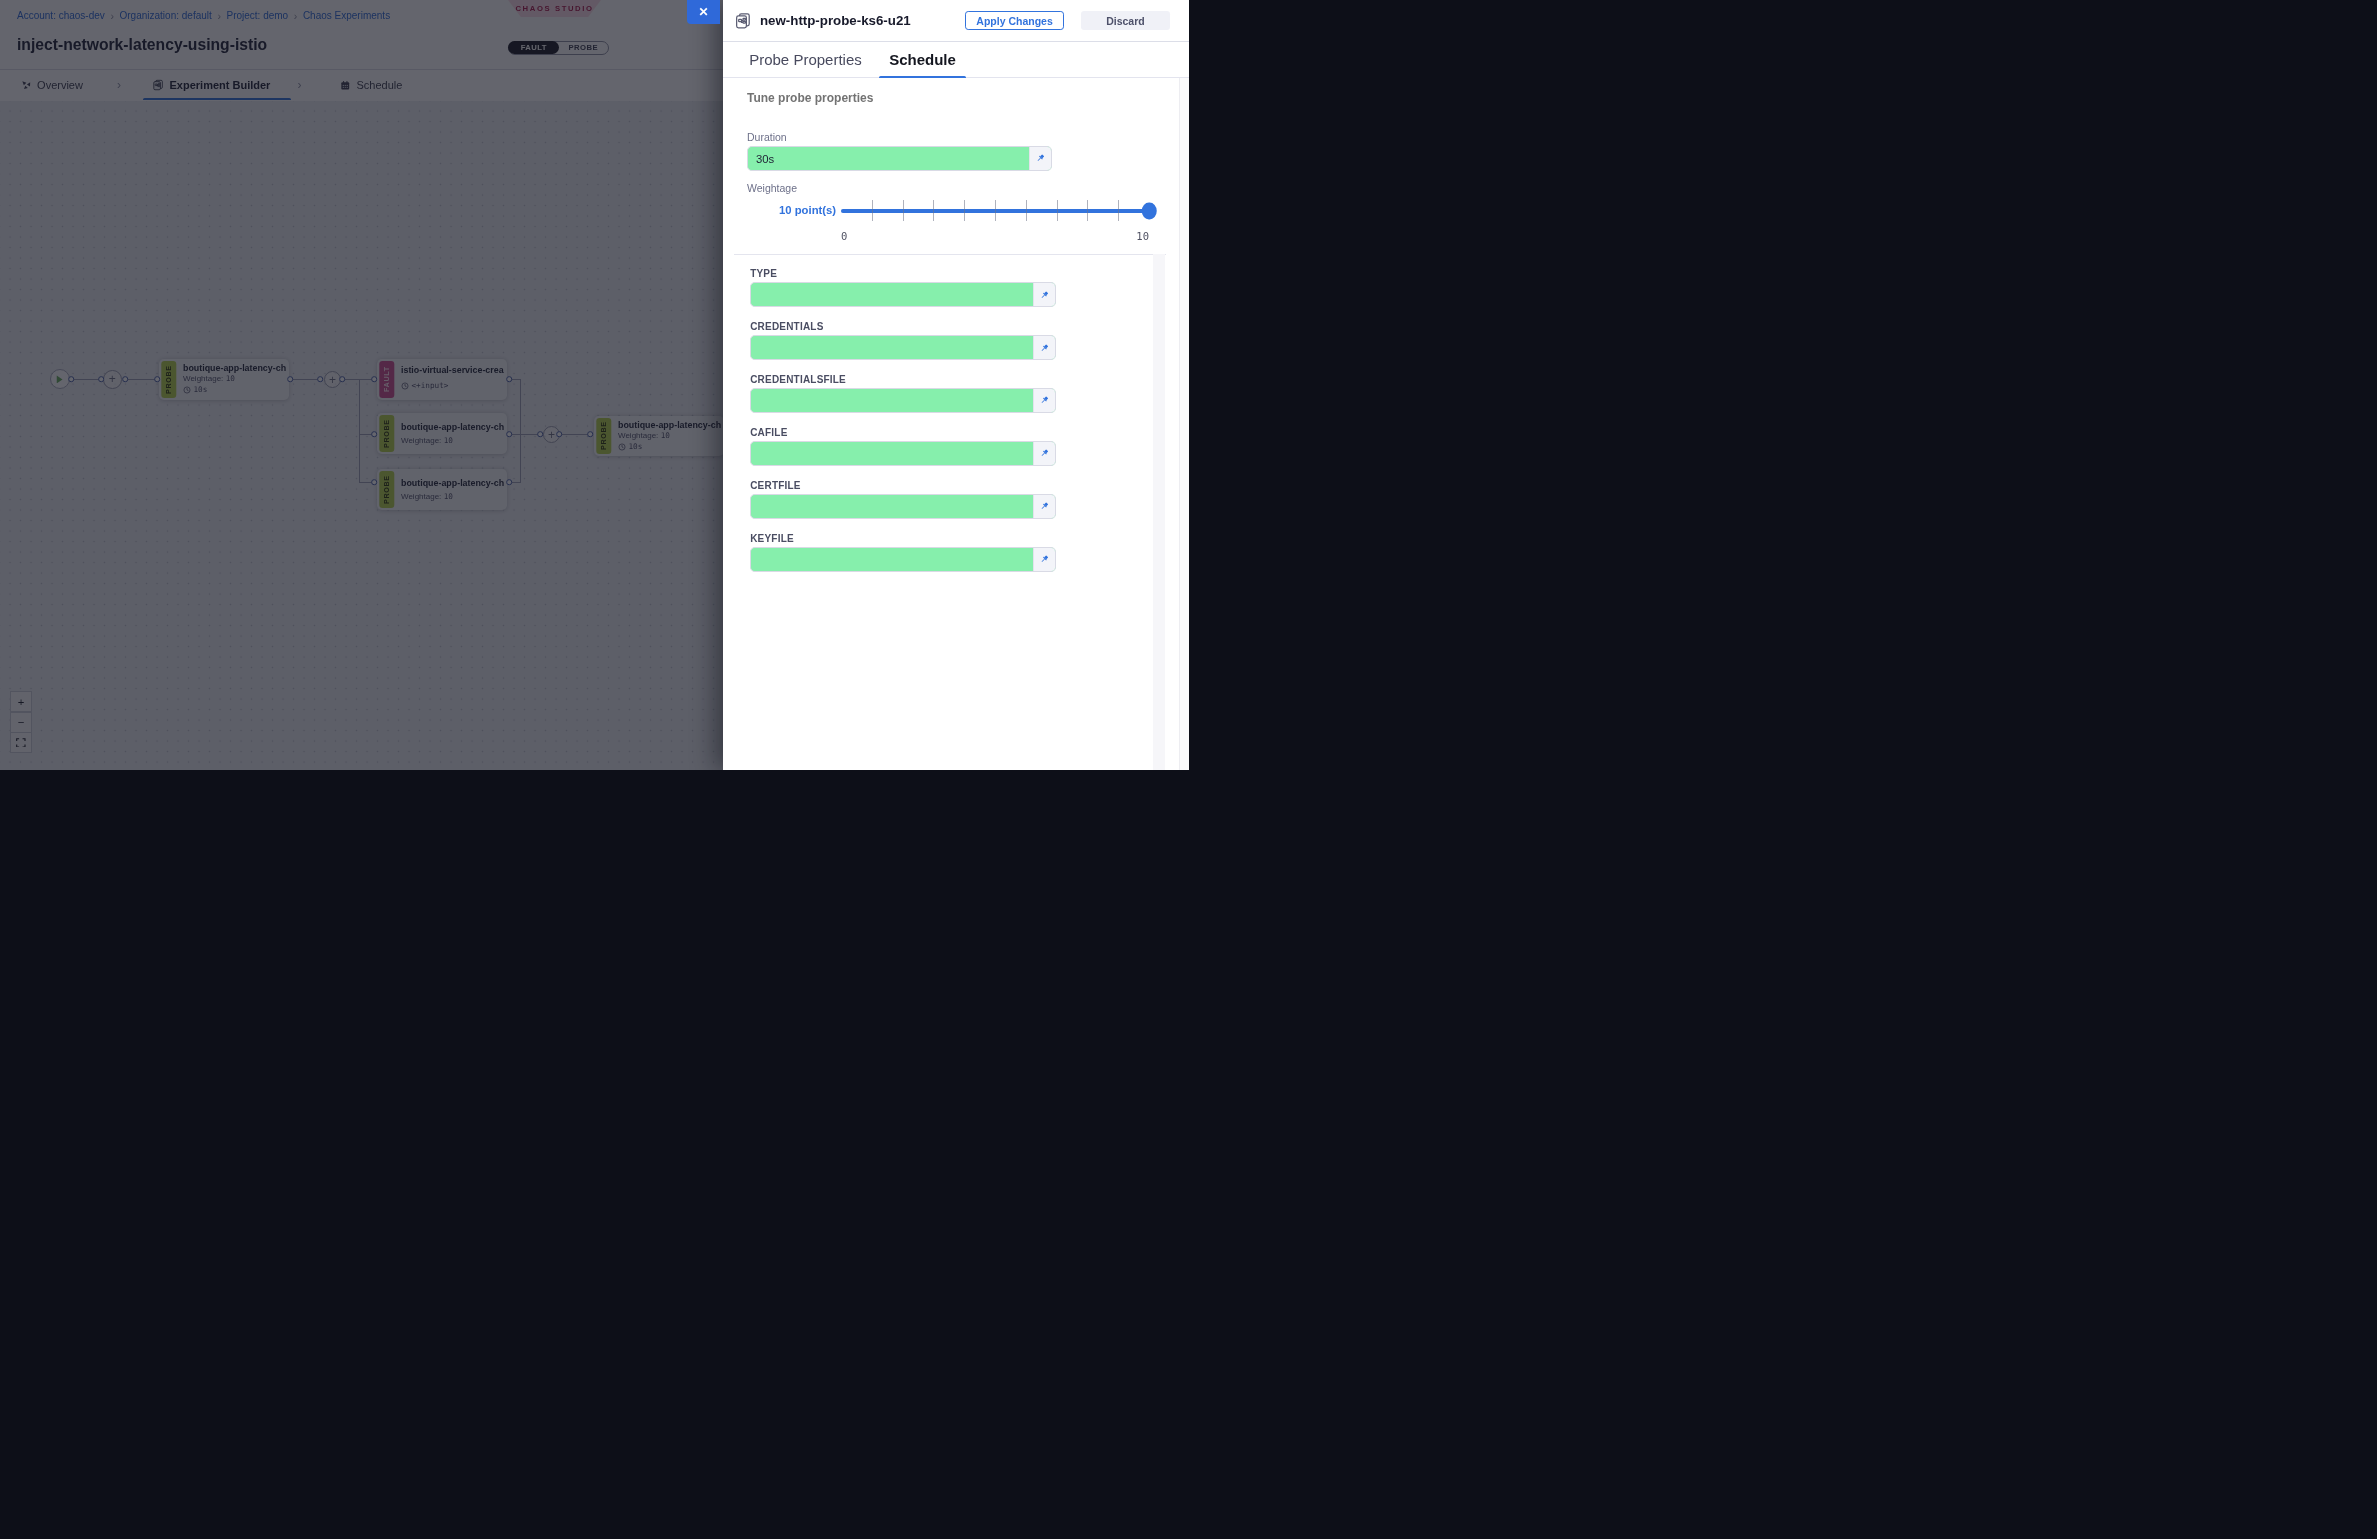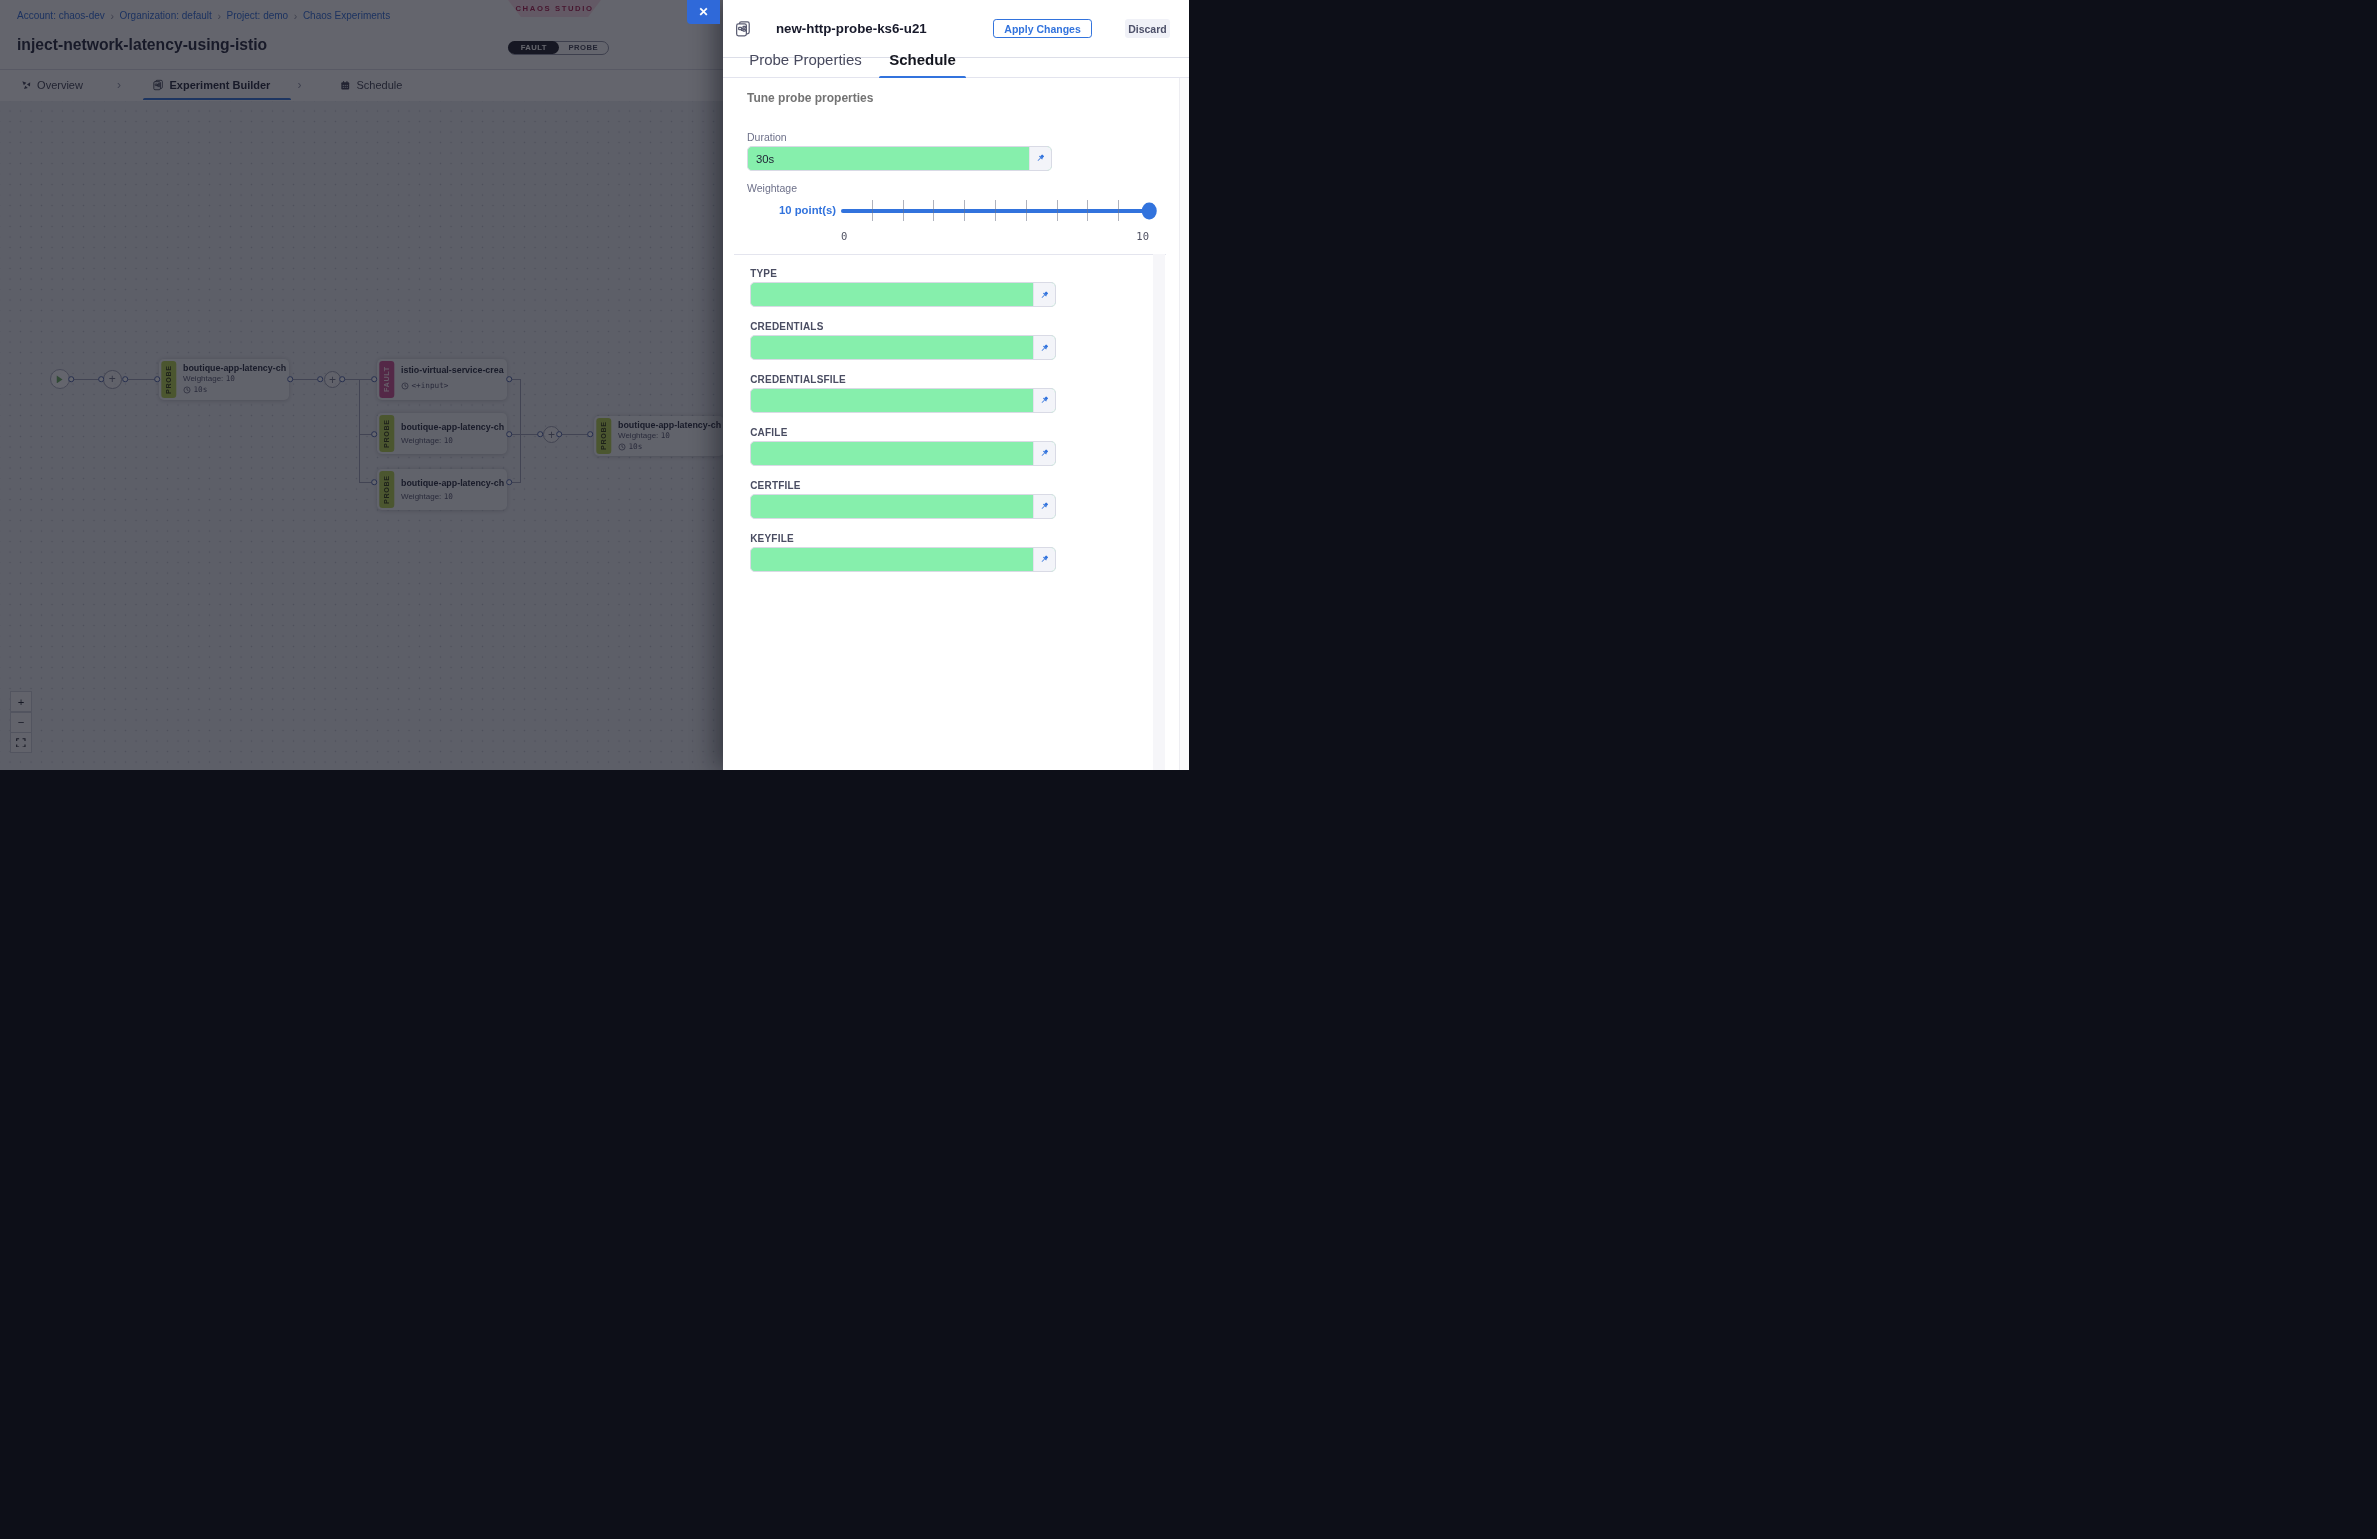--- a/index.html
+++ b/index.html
@@ -80,28 +80,28 @@
                  background:rgba(18,20,30,.65); z-index:20; }
 
   
   .drawer-close { position:absolute; left:687px; top:0; width:33px; height:24px; background:#2f69d9;
                   color:#fff; border:none; font-size:12px; font-weight:700; border-radius:0 0 0 4px;
                   cursor:pointer; z-index:30; display:flex; align-items:center; justify-content:center; }
 
   .drawer { position:absolute; left:723px; top:0; width:466px; height:770px; background:#fff;
             z-index:25; box-shadow:-8px 0 22.6px rgba(8,10,20,.45); }
 
-  .drawer-header { position:absolute; left:0; top:0; width:100%; height:58px;
+  .drawer-header { position:absolute; left:0; top:0; width:100%; height:42px;
                    border-bottom:0.8px solid #dcdee8; display:flex; align-items:center;
-                   padding:0 19.3px 0 11.3px; gap:24px; }
+                   padding:0 19.3px 0 11.3px; gap:8px; }
   .drawer-title { font-size:13.3px; font-weight:700; color:#17192a; flex:0 0 auto; }
   .hdr-spacer { flex:1; }
   .btn-apply { height:18.5px; padding:0 10.5px; border:1px solid #3273dd; border-radius:3.2px;
                background:#fff; color:#3273dd; font-size:10.5px; font-weight:600; cursor:pointer; }
-  .btn-discard { height:18.5px; padding:0 3px; margin-left:8.9px; border:none; border-radius:3.2px;
+  .btn-discard { height:18.5px; padding:0 25px; margin-left:8.9px; border:none; border-radius:3.2px;
                  background:#f0f1f7; color:#4d5069; font-size:10.5px; font-weight:600; cursor:pointer; }
 
   .drawer-tabs { position:absolute; left:0; top:42px; width:100%; height:36px;
                  border-bottom:0.8px solid #e3e4ee; display:flex; align-items:stretch;
                  padding-left:16.5px; }
   .dtab { padding:0 9.7px; display:flex; align-items:center; font-size:15px; color:#484a5e;
           font-weight:500; position:relative; cursor:pointer; margin-right:8px; }
   .dtab.active { color:#14161f; font-weight:700; }
   .dtab.active::after { content:""; position:absolute; left:0; right:0; bottom:-0.8px; height:2px;
                         background:#3273dd; border-radius:1.6px 1.6px 0 0; }

